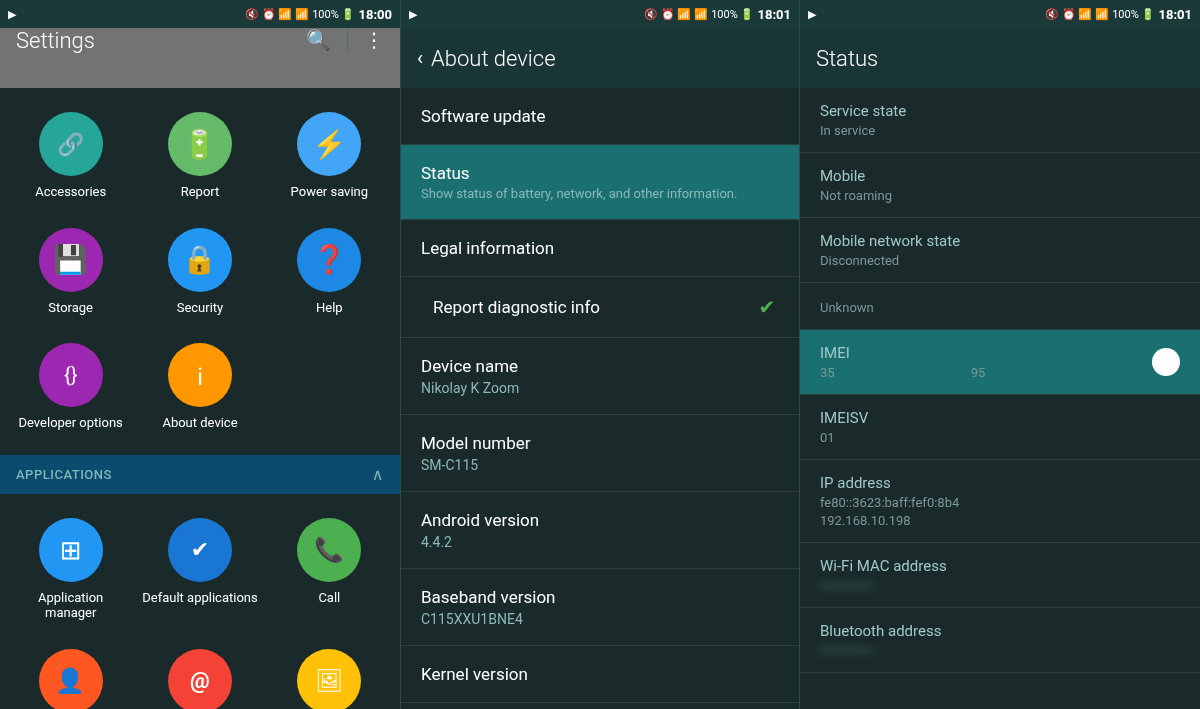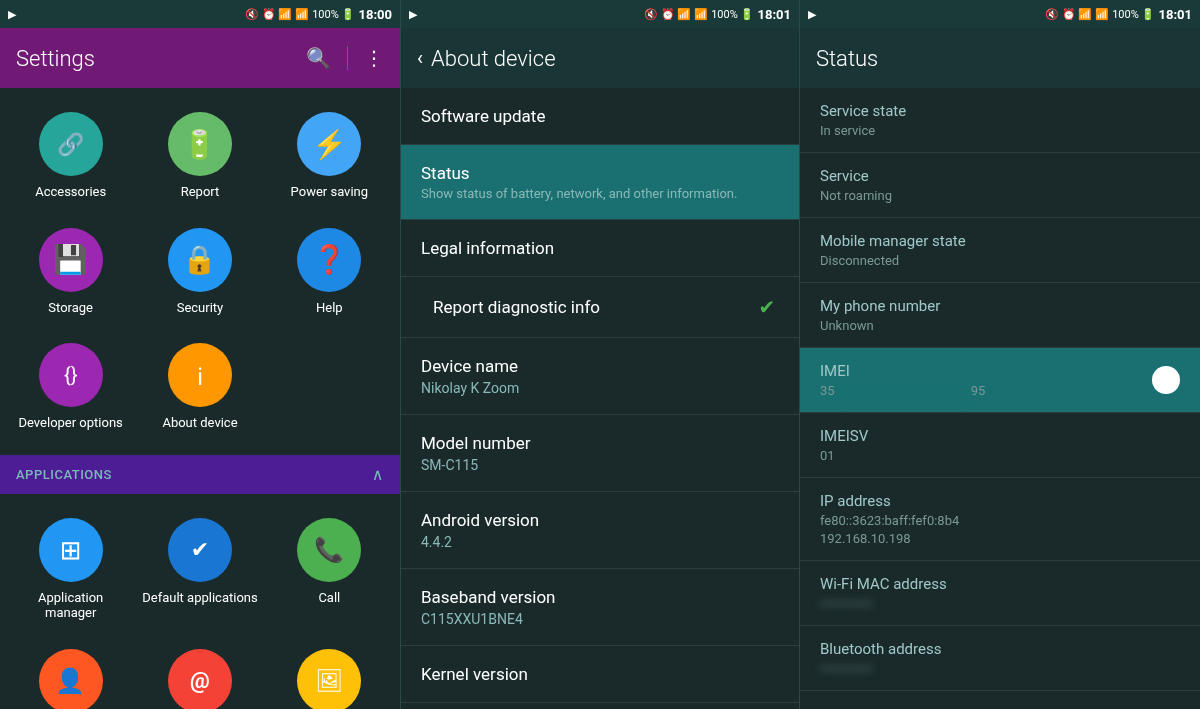--- a/index.html
+++ b/index.html
@@ -31,23 +31,23 @@
     
     .panel {
       display: flex;
       flex-direction: column;
       height: 709px;
       flex-shrink: 0;
     }
 
     .settings-header {
       height: 60px;
-      background: #701a75;
-      display: flex;
-      align-items: center;
+      background: #737373;
+      display: flex;
+      align-items: flex-start;
       padding: 0 16px;
       gap: 12px;
     }
     .settings-title {
       color: white;
       font-size: 22px;
       font-weight: 300;
       flex: 1;
     }
     .header-icon {
@@ -87,21 +87,21 @@
       color: white;
     }
     .settings-item-label {
       color: #ffffff;
       font-size: 13px;
       text-align: center;
       line-height: 1.2;
     }
 
     .section-header {
-      background: #4c1d95;
+      background: #0c4a6e;
       padding: 10px 16px;
       color: #7ab8b8;
       font-size: 13px;
       font-weight: 500;
       letter-spacing: 0.5px;
       display: flex;
       align-items: center;
       justify-content: space-between;
     }
     .section-chevron { color: #7ab8b8; font-size: 16px; }
@@ -393,31 +393,30 @@
   </div>
 
   <div class="scrollable-content status-list">
 
     <div class="status-item">
       <div class="status-item-label">Service state</div>
       <div class="status-item-value">In service</div>
     </div>
 
     <div class="status-item">
-      <div class="status-item-label">Service</div>
+      <div class="status-item-label">Mobile</div>
       <div class="status-item-value">Not roaming</div>
     </div>
 
     <div class="status-item">
-      <div class="status-item-label">Mobile manager state</div>
+      <div class="status-item-label">Mobile network state</div>
       <div class="status-item-value">Disconnected</div>
     </div>
 
     <div class="status-item">
-      <div class="status-item-label">My phone number</div>
       <div class="status-item-value">Unknown</div>
     </div>
 
     <div class="status-item highlighted" style="display:flex; align-items:center; justify-content:space-between;">
       <div>
         <div class="status-item-label">IMEI</div>
         <div class="status-item-value" style="display:flex; gap:8px;">
           <span>35</span>
           <span style="filter:blur(5px); background:#1a7070; color:transparent; min-width:120px; display:inline-block;">████████████</span>
           <span>95</span>

